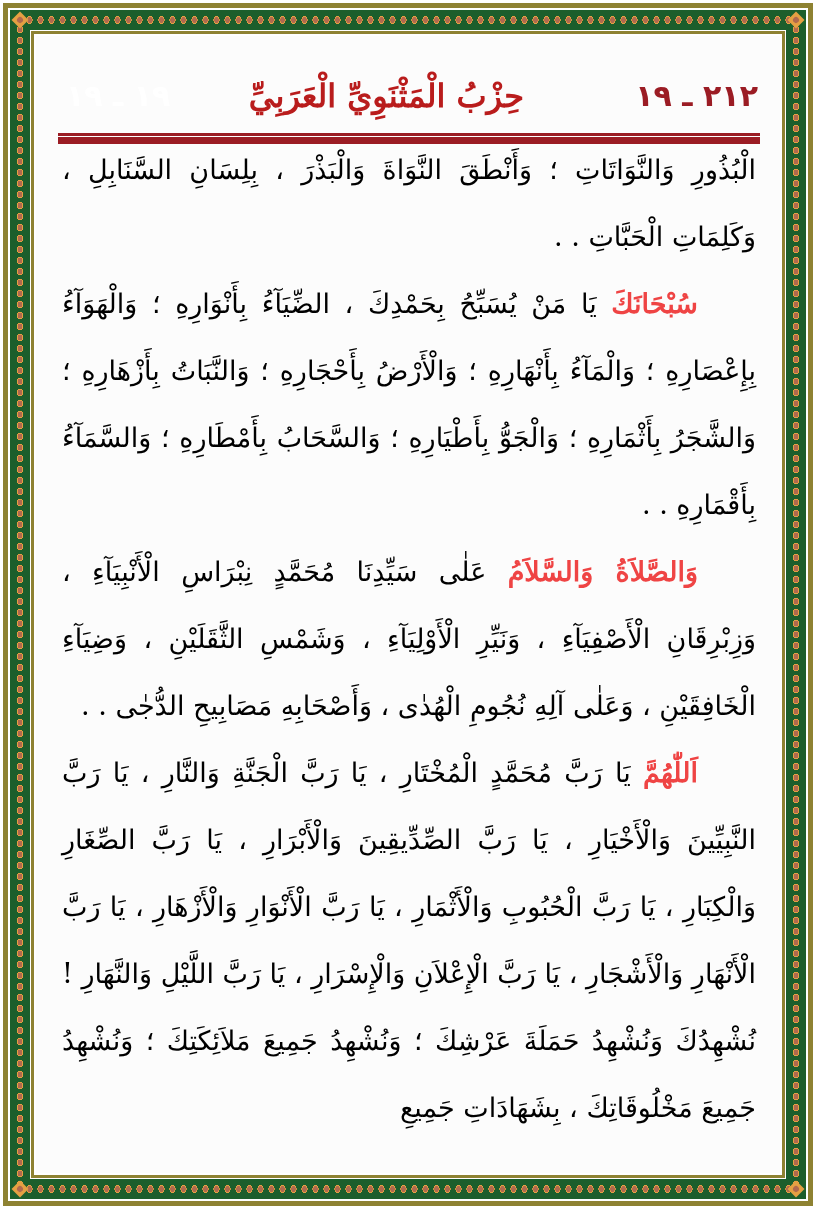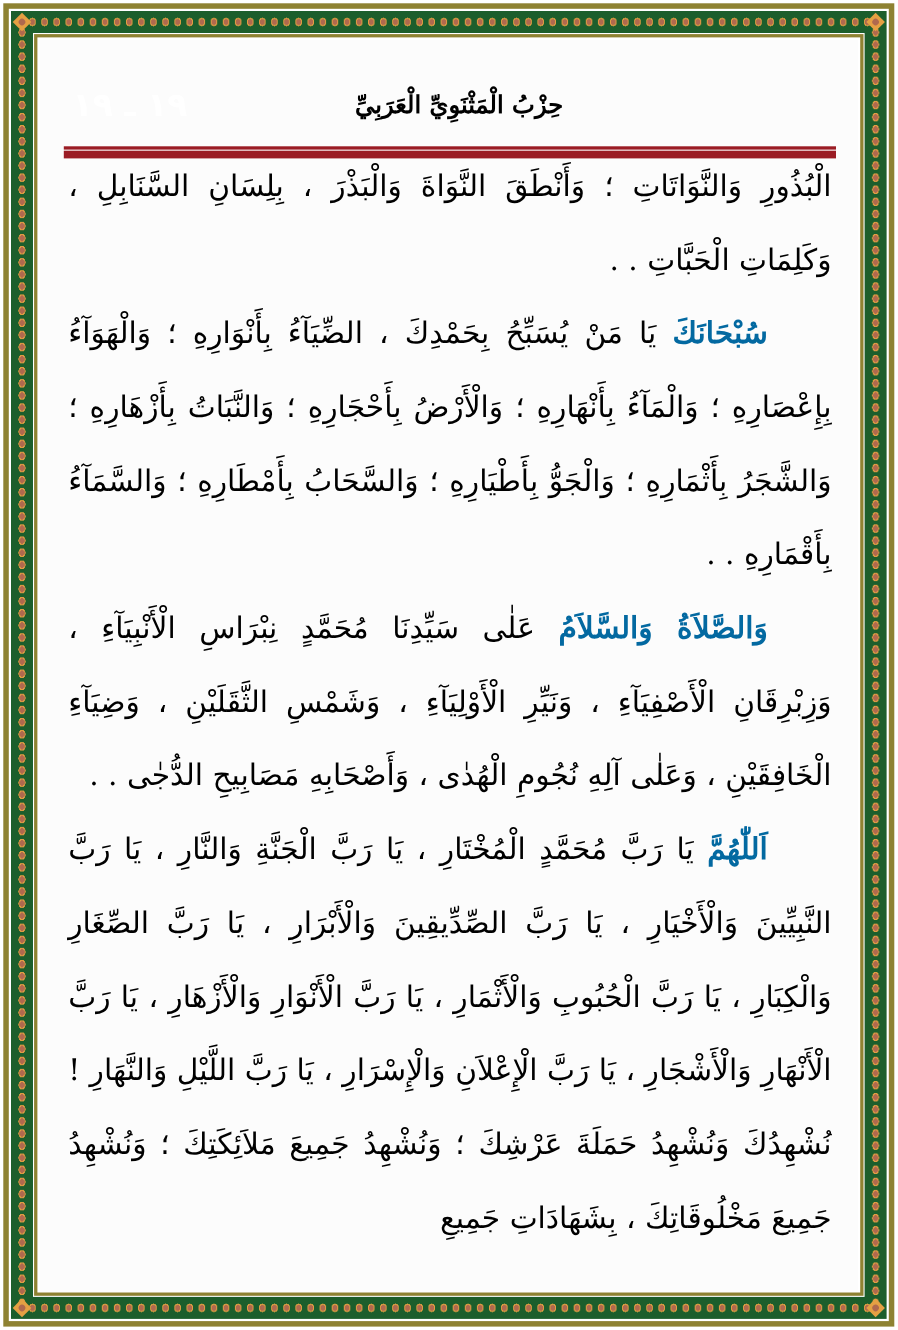--- a/index.html
+++ b/index.html
@@ -55,62 +55,63 @@
   .header {
     position: absolute; left: 22px; right: 22px; top: 40px; height: 40px;
     direction: rtl;
   }
   .page-number {
     position: absolute; right: 0; top: 0;
     color: #9b1c24; font-family: "DejaVu Sans", sans-serif; font-weight: bold;
     font-size: 30px; line-height: 40px; letter-spacing: 2px;
   }
   .book-title {
-    position: absolute; right: 246px; top: 0;
-    color: #000000; font-weight: bold; font-size: 22px; line-height: 40px;
+    position: absolute; right: 234px; top: 0;
+    color: #b91c1c; font-weight: bold; font-size: 32px; line-height: 40px;
   }
   .ghost-number {
     position: absolute; left: 8px; top: 0;
     color: #ffffff; font-family: "DejaVu Sans", sans-serif; font-weight: bold;
     font-size: 30px; line-height: 40px; letter-spacing: 2px;
   }
   .divider-thin {
     position: absolute; left: 22px; width: 702px; top: 97px; height: 3px; background: #9b1c24;
   }
   .divider-thick {
     position: absolute; left: 22px; width: 702px; top: 101px; height: 7px; background: #9b1c24;
   }
   .body-text {
     position: absolute; left: 26px; right: 24px; top: 100px;
     direction: rtl; text-align: justify; text-align-last: right;
     color: #000000; font-size: 27px; line-height: 67px;
   }
   .body-text p { margin: 0; }
   .body-text p.indent { text-indent: 58px; }
-  .keyword { color: #0369a1; font-weight: bold; margin-top: 22px; }
+  .keyword { color: #ef4444; font-weight: bold; margin-top: 22px; }
 </style>
 </head>
 <body>
 
 <div class="frame-outer"></div>
 <div class="frame-band">
   <div class="chain chain-top"></div>
   <div class="chain chain-bottom"></div>
   <div class="chain chain-left"></div>
   <div class="chain chain-right"></div>
   <div class="corner c-tl"></div>
   <div class="corner c-tr"></div>
   <div class="corner c-bl"></div>
   <div class="corner c-br"></div>
 </div>
 <div class="frame-inner-white"></div>
 <div class="frame-inner"></div>
 
 <div class="page">
   <div class="header">
+    <span class="page-number">٢١٢ ـ ١٩</span>
     <span class="book-title">حِزْبُ الْمَثْنَوِيِّ الْعَرَبِيِّ</span>
     <span class="ghost-number">١٩ ـ ١٩</span>
   </div>
   <div class="divider-thin"></div>
   <div class="divider-thick"></div>
 
   <div class="body-text">
     <p>
       <span>الْبُذُورِ وَالنَّوَاتَاتِ ؛ وَأَنْطَقَ النَّوَاةَ وَالْبَذْرَ ، بِلِسَانِ السَّنَابِلِ ، وَكَلِمَاتِ الْحَبَّاتِ . .</span>
     </p>

